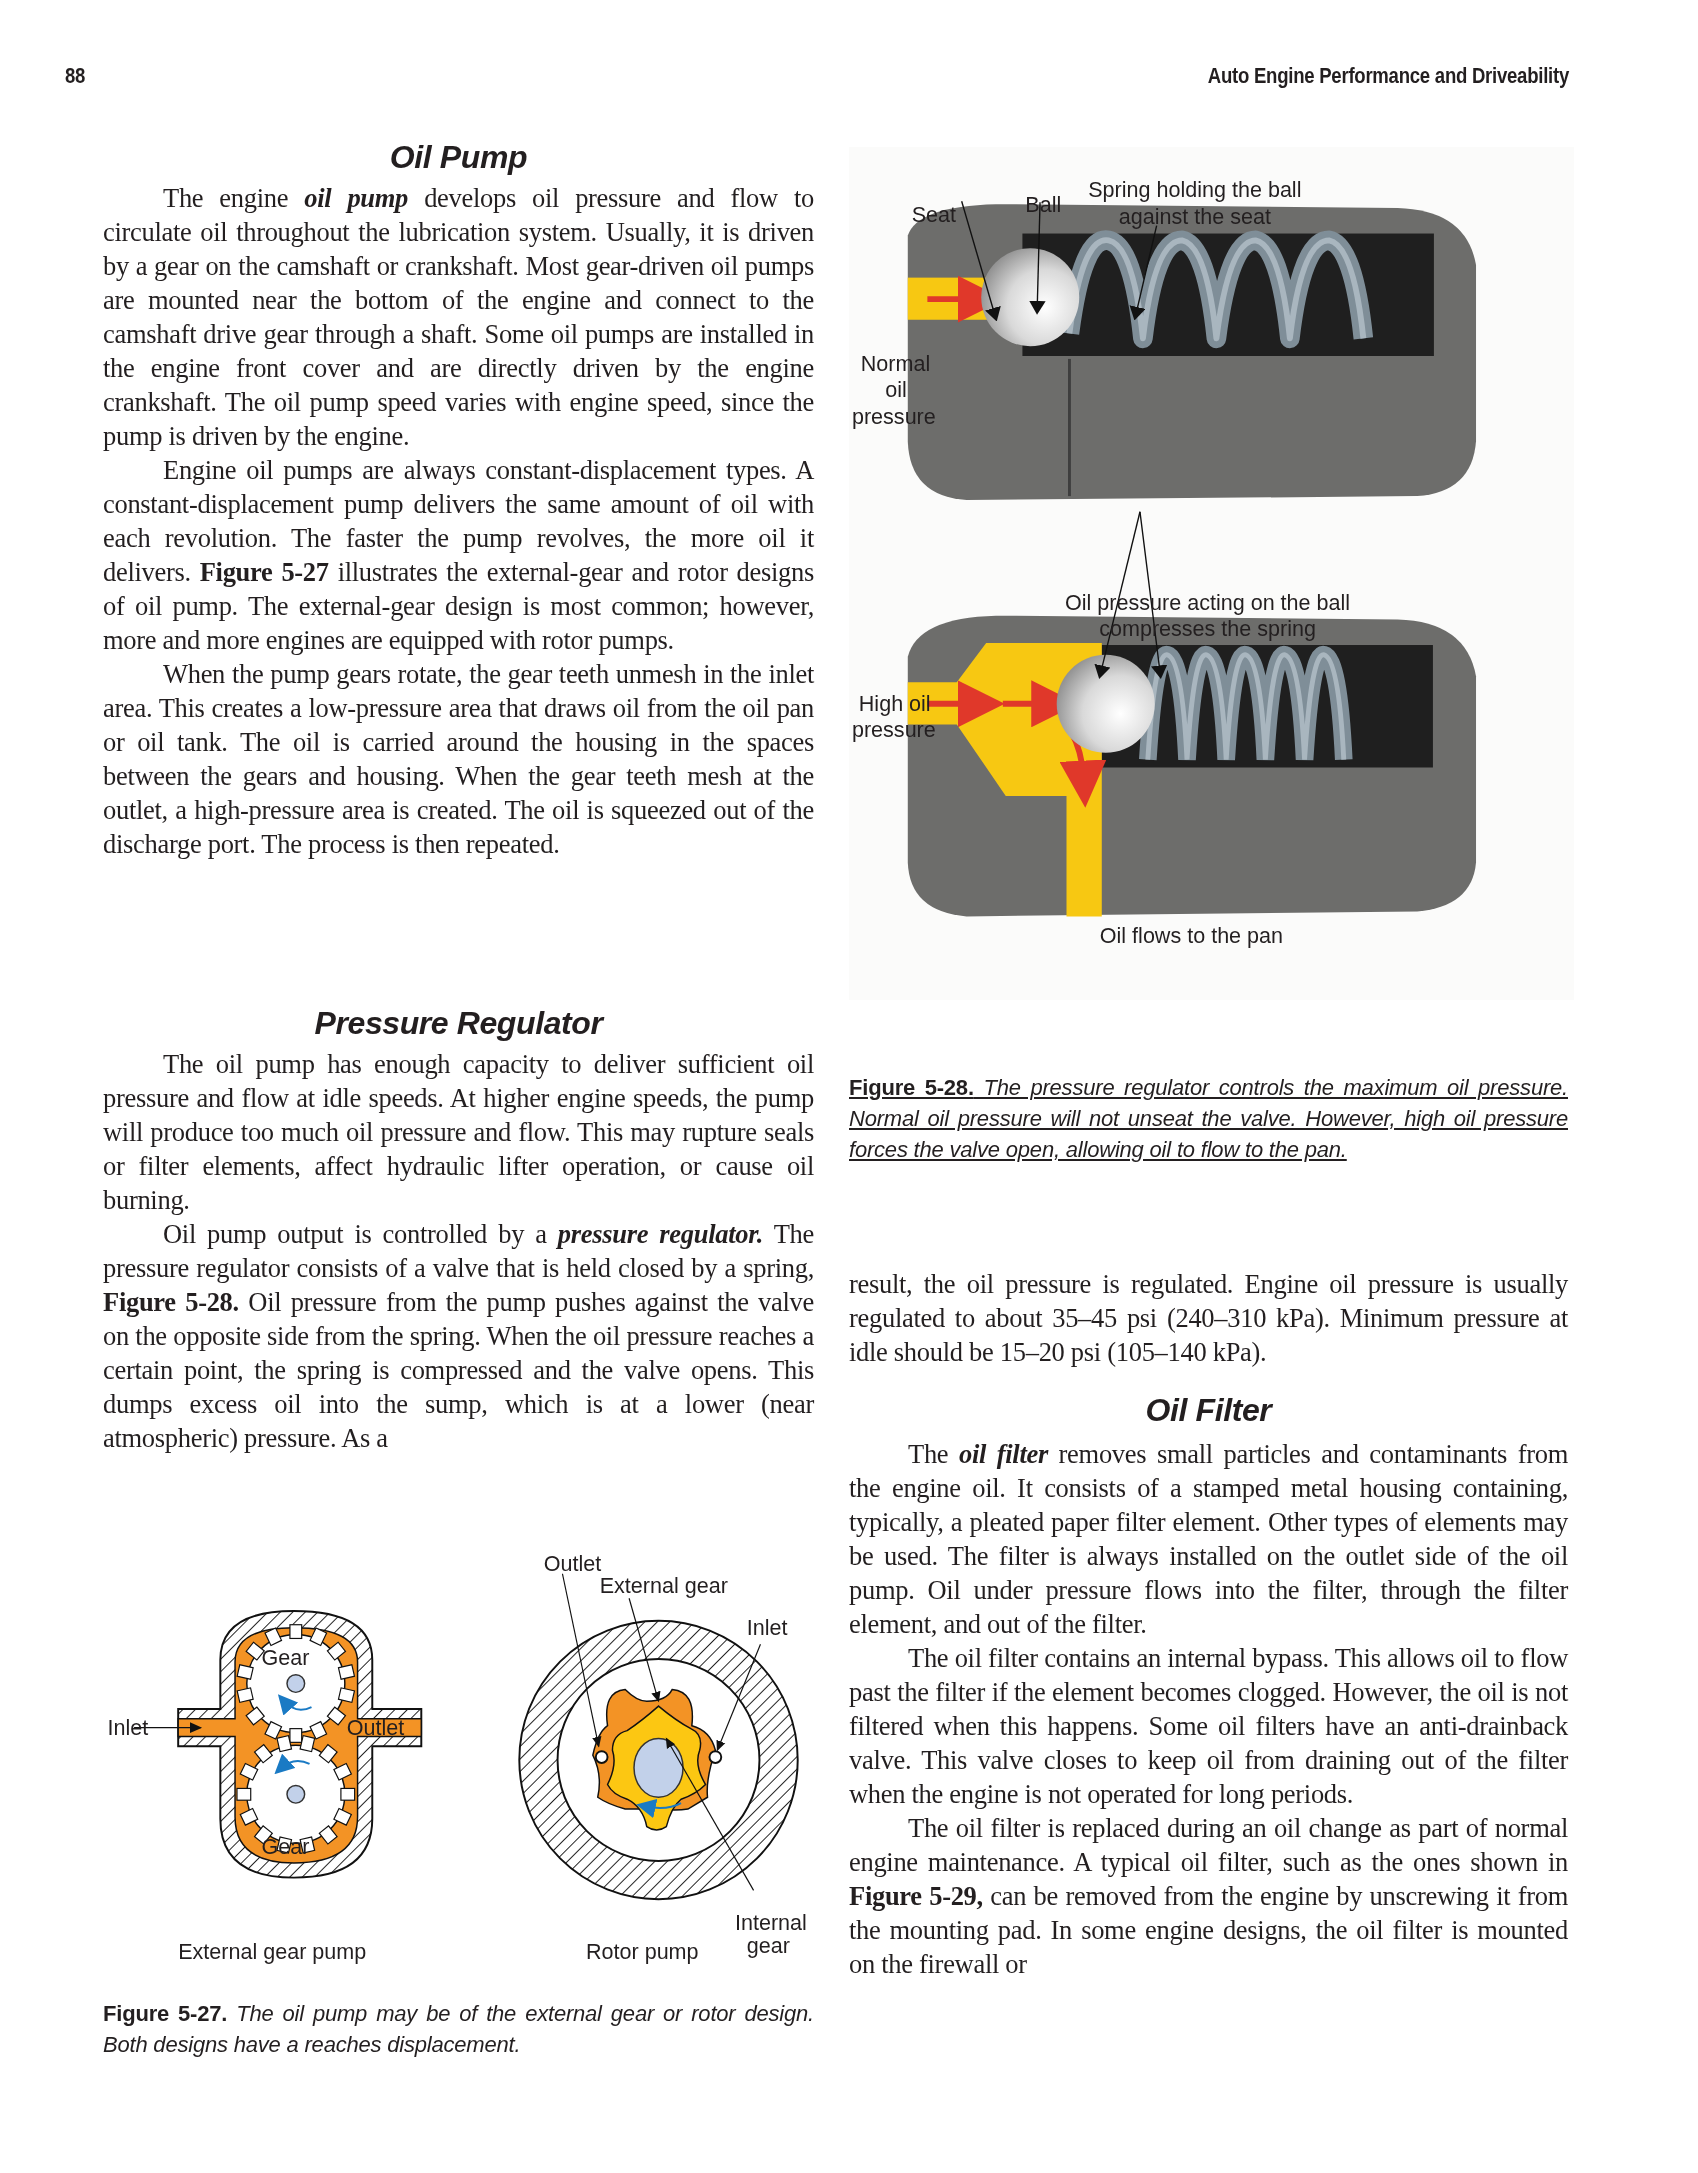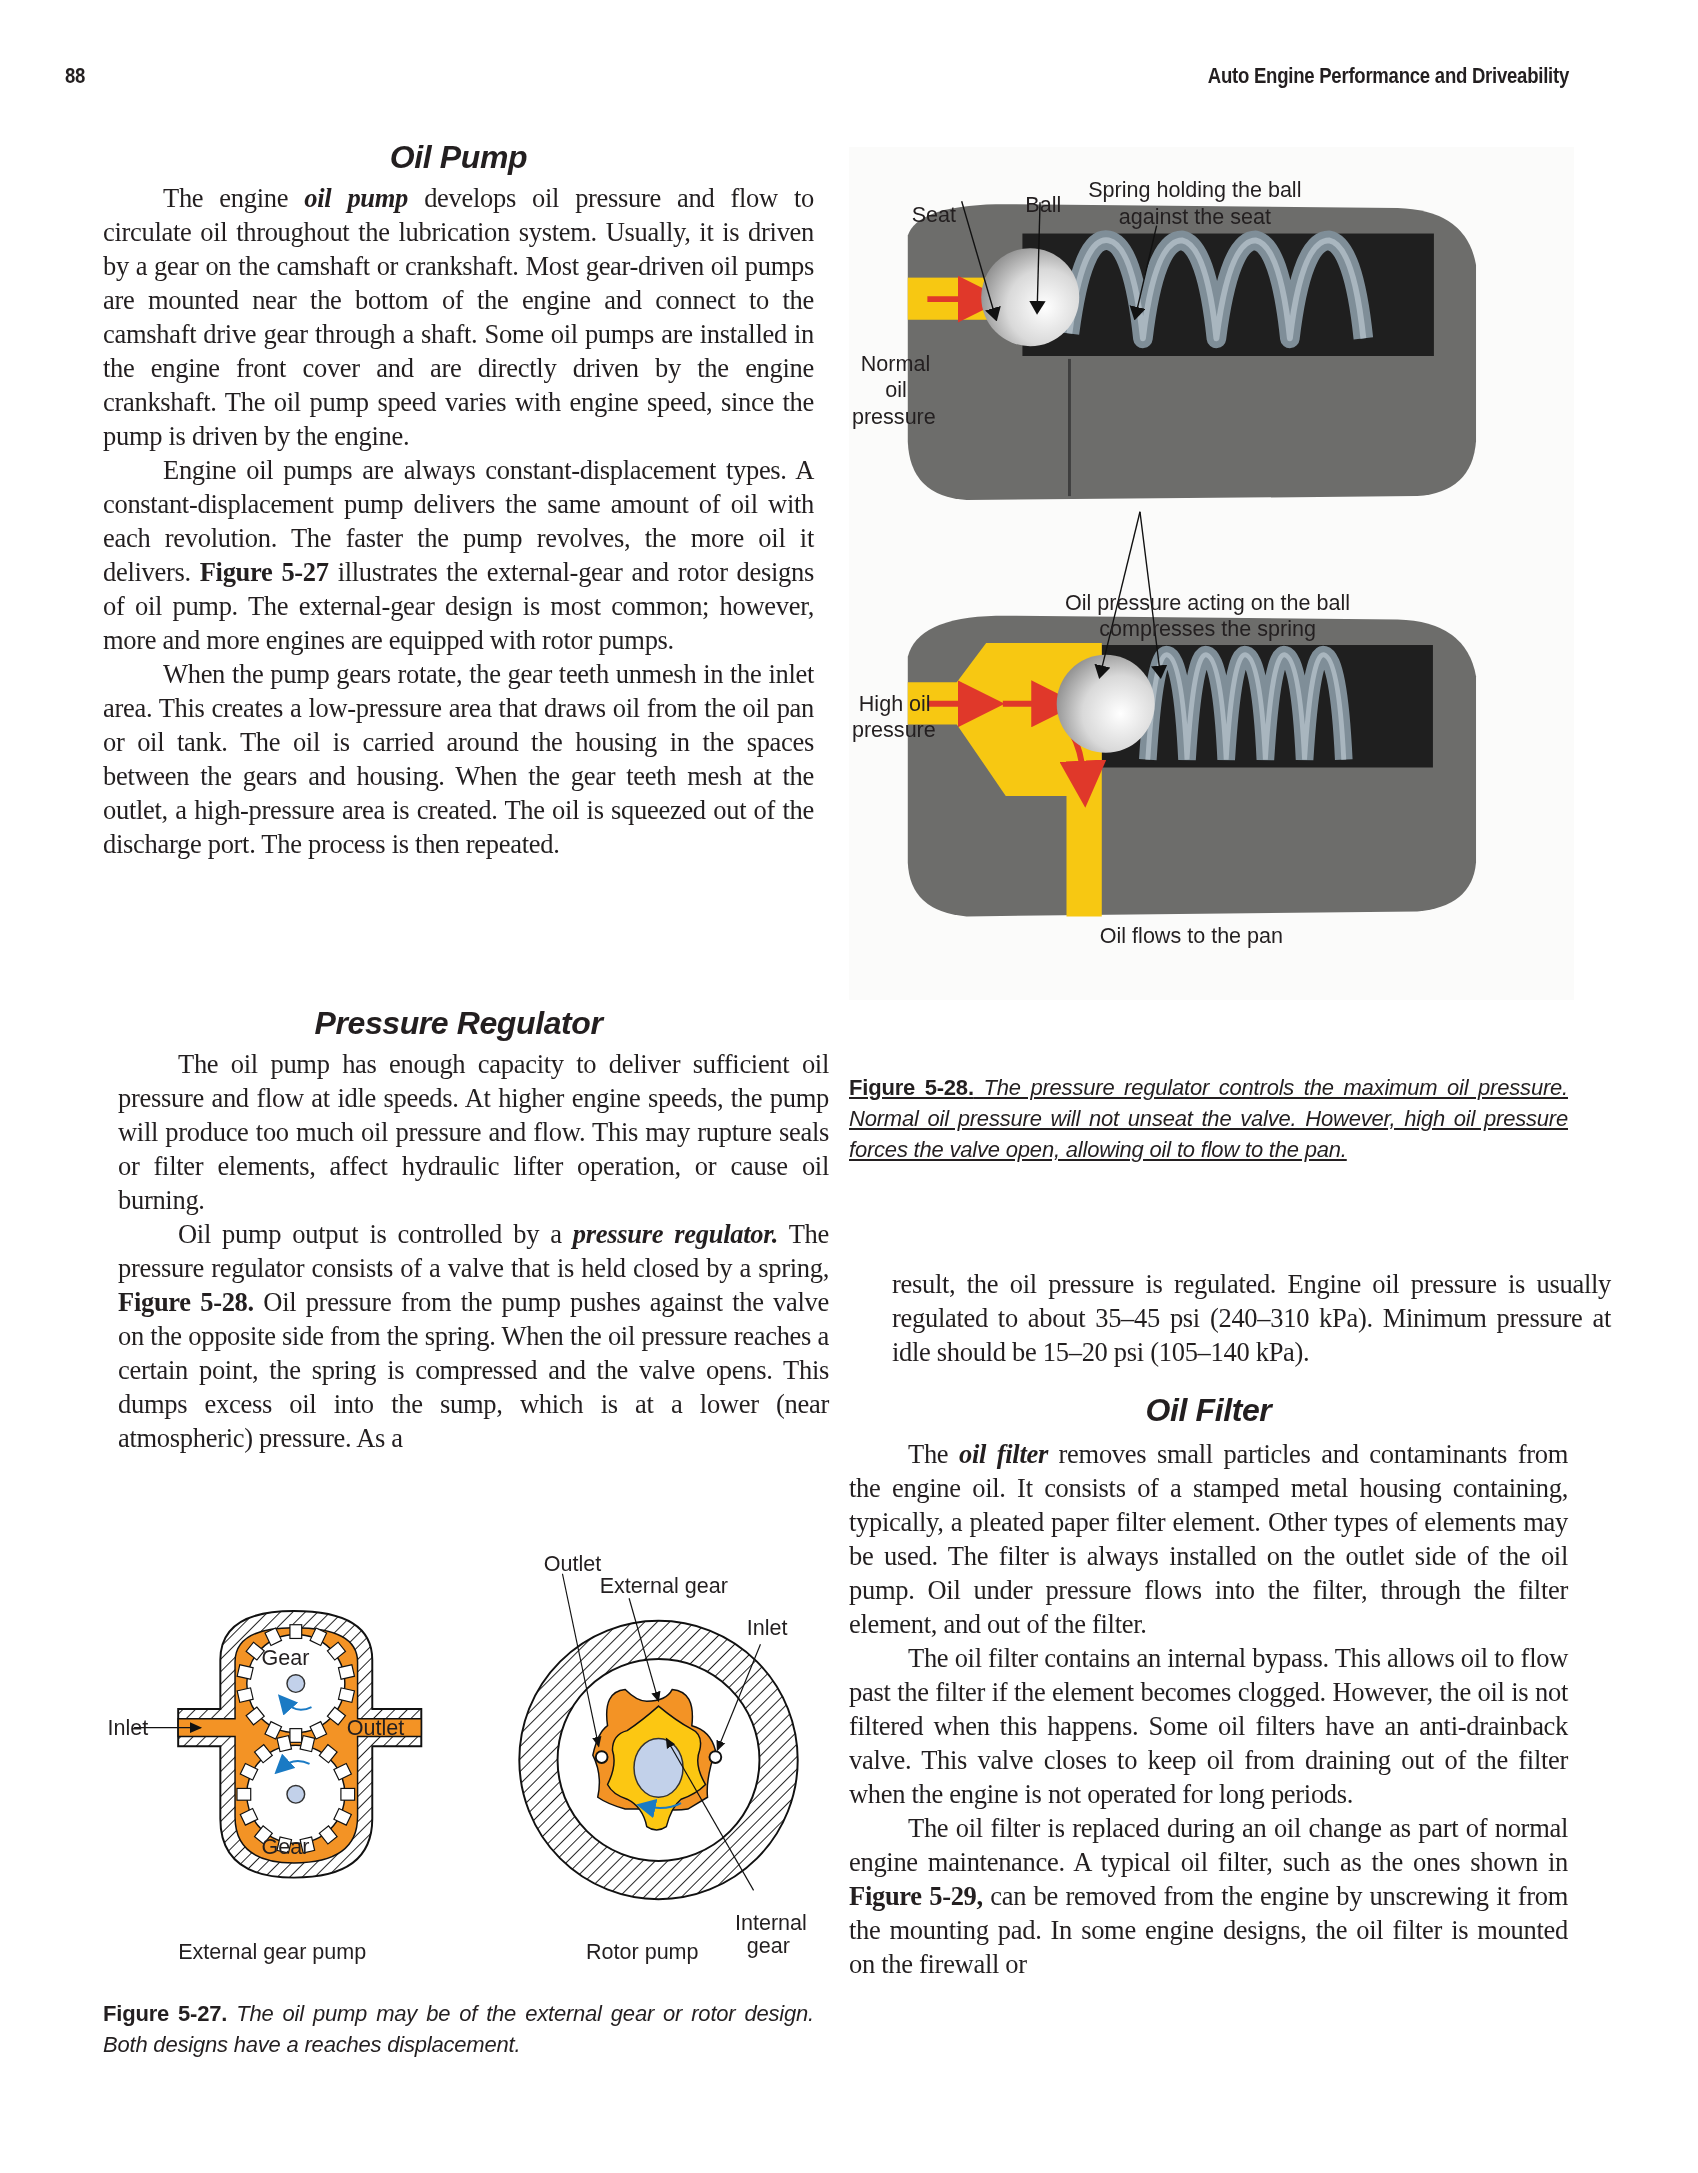--- a/index.html
+++ b/index.html
@@ -30,21 +30,21 @@
 <div class="sec-head" style="left:103px; width:711px; top:139px;">Oil Pump</div>
 
 <div class="col col-left" style="top:181px;">
   <p><span>The engine </span><b class="term">oil pump</b><span> develops oil pressure and flow to circulate oil throughout the lubrication system. Usually, it is driven by a gear on the camshaft or crankshaft. Most gear-driven oil pumps are mounted near the bottom of the engine and connect to the camshaft drive gear through a shaft. Some oil pumps are installed in the engine front cover and are directly driven by the engine crankshaft. The oil pump speed varies with engine speed, since the pump is driven by the engine.</span></p>
   <p><span>Engine oil pumps are always constant-displacement types. A constant-displacement pump delivers the same amount of oil with each revolution. The faster the pump revolves, the more oil it delivers. </span><b class="fig">Figure 5-27</b><span> illustrates the external-gear and rotor designs of oil pump. The external-gear design is most common; however, more and more engines are equipped with rotor pumps.</span></p>
   <p>When the pump gears rotate, the gear teeth unmesh in the inlet area. This creates a low-pressure area that draws oil from the oil pan or oil tank. The oil is carried around the housing in the spaces between the gears and housing. When the gear teeth mesh at the outlet, a high-pressure area is created. The oil is squeezed out of the discharge port. The process is then repeated.</p>
 </div>
 
 <div class="sec-head" style="left:103px; width:711px; top:1005px;">Pressure Regulator</div>
 
-<div class="col col-left" style="top:1047px;margin-left:15px;">
+<div class="col col-left" style="top:1047px;">
   <p>The oil pump has enough capacity to deliver sufficient oil pressure and flow at idle speeds. At higher engine speeds, the pump will produce too much oil pressure and flow. This may rupture seals or filter elements, affect hydraulic lifter operation, or cause oil burning.</p>
   <p><span>Oil pump output is controlled by a </span><b class="term">pressure regulator.</b><span> The pressure regulator consists of a valve that is held closed by a spring, </span><b class="fig">Figure 5-28.</b><span> Oil pressure from the pump pushes against the valve on the opposite side from the spring. When the oil pressure reaches a certain point, the spring is compressed and the valve opens. This dumps excess oil into the sump, which is at a lower (near atmospheric) pressure. As a</span></p>
 </div>
 
 <div class="figure-box" style="left:88px; top:1554px; width:745px; height:412px;">
   <svg width="745" height="412" viewBox="0 0 760 420">
     <defs>
       <pattern id="hatch" width="9" height="9" patternUnits="userSpaceOnUse" patternTransform="rotate(45)">
         <rect width="9" height="9" fill="#fff"></rect>
         <line x1="0" y1="0" x2="0" y2="9" stroke="#222" stroke-width="2"></line>
@@ -201,21 +201,21 @@
     <text x="366" y="472" font-size="22" text-anchor="middle">Oil pressure acting on the ball</text>
     <text x="366" y="499" font-size="22" text-anchor="middle">compresses the spring</text>
     <text x="256" y="812" font-size="22">Oil flows to the pan</text>
   </svg>
 </div>
 
 <div class="caption" style="left:849px; top:1072px; width:719px;text-decoration:underline;">
   <span class="fignum">Figure 5-28.</span><span> The pressure regulator controls the maximum oil pressure. Normal oil pressure will not unseat the valve. However, high oil pressure forces the valve open, allowing oil to flow to the pan.</span>
 </div>
 
-<div class="col col-right" style="top:1267px;margin-left:43px;">
+<div class="col col-right" style="top:1267px;">
   <p class="noindent">result, the oil pressure is regulated. Engine oil pressure is usually regulated to about 35–45  psi (240–310 kPa). Minimum pressure at idle should be 15–20 psi (105–140 kPa).</p>
 </div>
 
 <div class="sec-head" style="left:849px; width:719px; top:1392px;">Oil Filter</div>
 
 <div class="col col-right" style="top:1437px;">
   <p style="text-indent:59px;"><span>The </span><b class="term">oil filter</b><span> removes small particles and contaminants from the engine oil. It consists of a stamped metal housing containing, typically, a pleated paper filter element. Other types of elements may be used. The filter is always installed on the outlet side of the oil pump. Oil under pressure flows into the filter, through the filter element, and out of the filter.</span></p>
   <p style="text-indent:59px;">The oil filter contains an internal bypass. This allows oil to flow past the filter if the element becomes clogged. However, the oil is not filtered when this happens. Some oil filters have an anti-drainback valve. This valve closes to keep oil from draining out of the filter when the engine is not operated for long periods.</p>
   <p style="text-indent:59px;"><span>The oil filter is replaced during an oil change as part of normal engine maintenance. A typical oil filter, such as the ones shown in </span><b class="fig">Figure 5-29,</b><span> can be removed from the engine by unscrewing it from the mounting pad. In some engine designs, the oil filter is mounted on the firewall or</span></p>
 </div>

